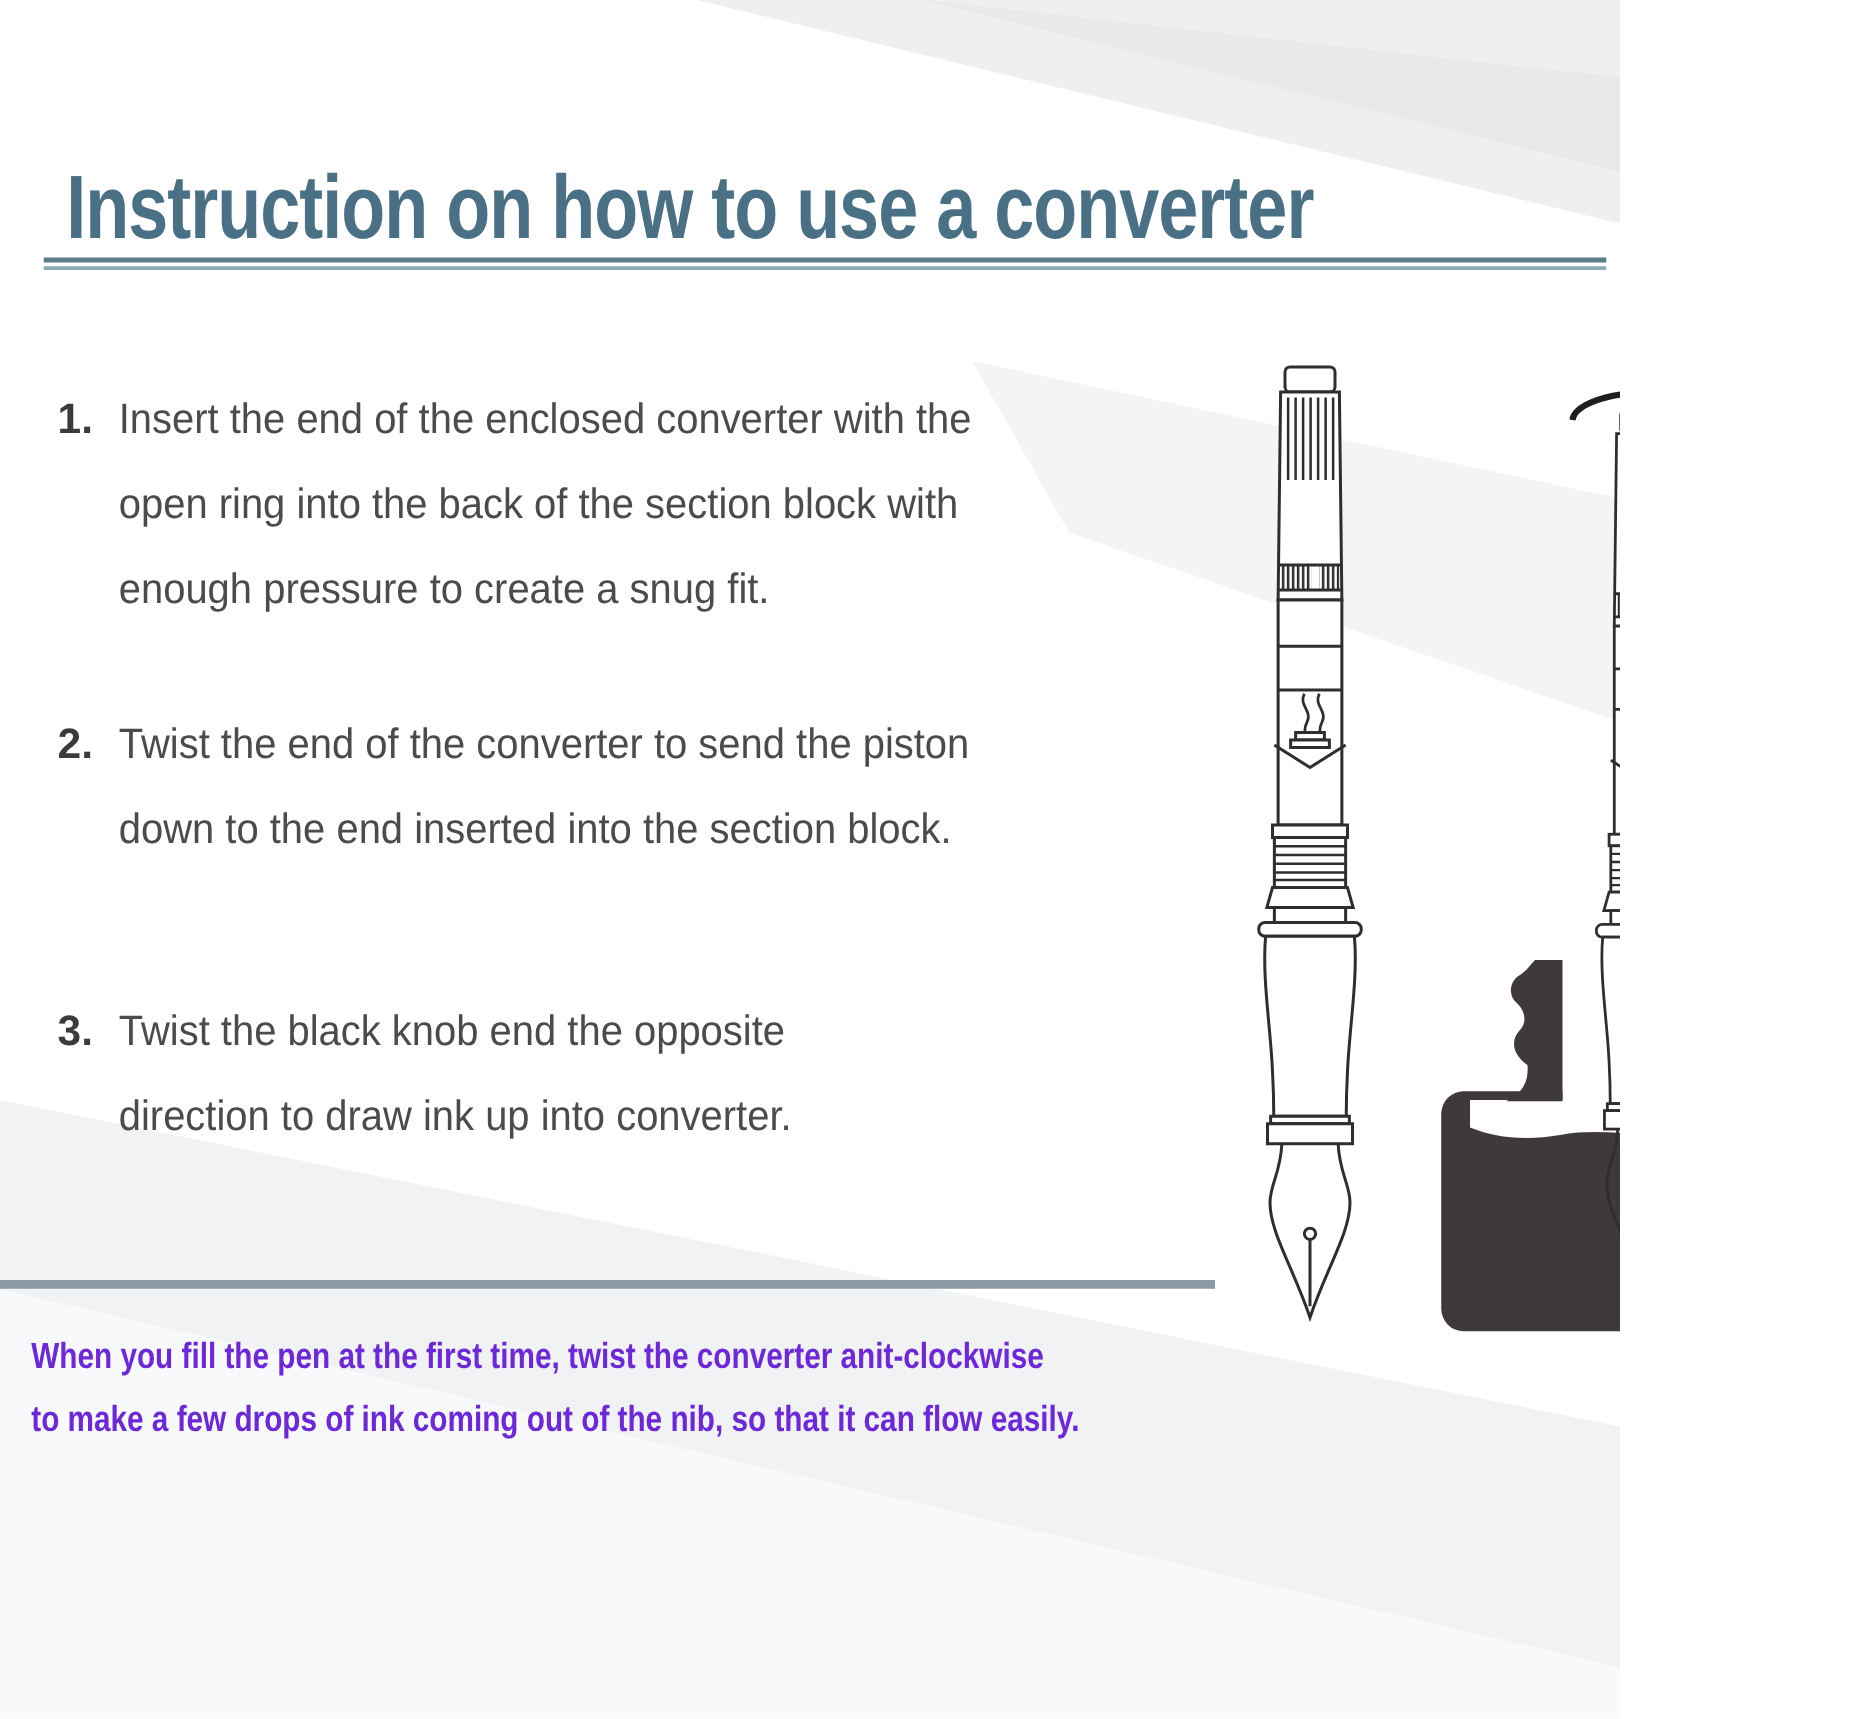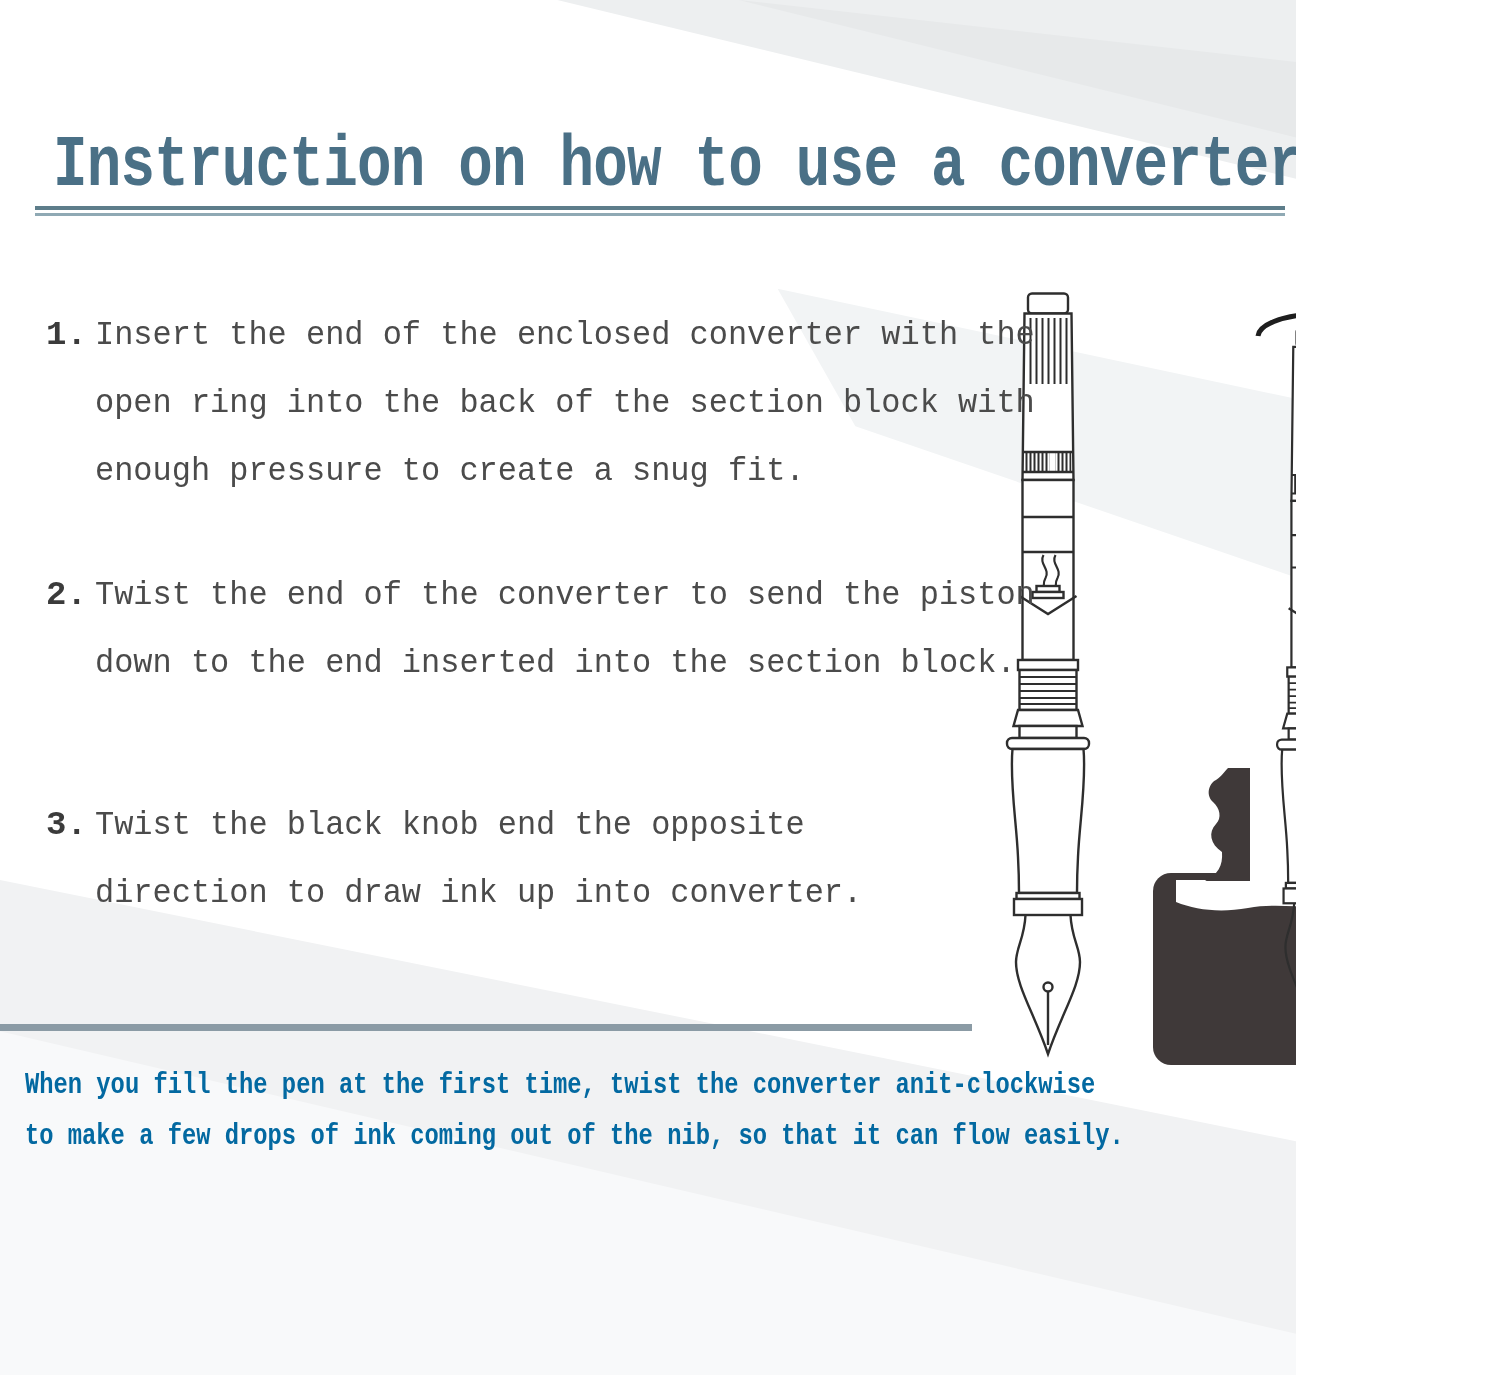--- a/index.html
+++ b/index.html
@@ -1,19 +1,19 @@
 <!DOCTYPE html>
 <html><head>
 <meta charset="utf-8">
 <style>
   html,body{margin:0;padding:0;}
   .page{
     position:relative; width:1296px; height:1375px; overflow:hidden;
     background:#ffffff;
-    font-family:Liberation Mono, monospace;
+    font-family:Liberation Sans, sans-serif;
   }
   .bgshape{position:absolute; inset:0; z-index:0;}
   .bg-a{background:#edeff0; clip-path:polygon(43% 0, 100% 0, 100% 13%);}
   .bg-b{background:#e7e9ea; clip-path:polygon(57% 0, 100% 4.5%, 100% 10%);}
   .bg-e{background:#f2f4f5; clip-path:polygon(60% 21%, 100% 29%, 100% 42%, 66% 31%);}
   .bg-c{background:#f1f2f3; clip-path:polygon(0 64%, 100% 83%, 100% 100%, 0 100%);}
   .bg-d{background:#f8f9fa; clip-path:polygon(0 75%, 100% 97%, 100% 100%, 0 100%);}
 
   .title{
     position:absolute; left:53px; top:130px; z-index:2; margin:0;
@@ -37,21 +37,21 @@
   .step1{top:301px;}
   .step2{top:561px;}
   .step3{top:791px;}
 
   .divider{
     position:absolute; left:0; top:1024px; width:972px; height:7px;
     background:#8b9ba5; z-index:2;
   }
   .footer{
     position:absolute; left:25px; top:1060px; z-index:2;
-    font-size:29px; font-weight:bold; line-height:51px; color:#0369a1;
+    font-size:29px; font-weight:bold; line-height:51px; color:#6d28d9;
   }
   .footer .fline{transform:scaleX(0.82); transform-origin:left top; white-space:nowrap;}
 
   .illu{position:absolute; z-index:1;}
   .illu-left{left:1003px; top:290px; width:90px; height:770px;}
   .illu-right{left:1150px; top:296px; width:336px; height:792px;}
 </style>
 </head>
 <body>
 

